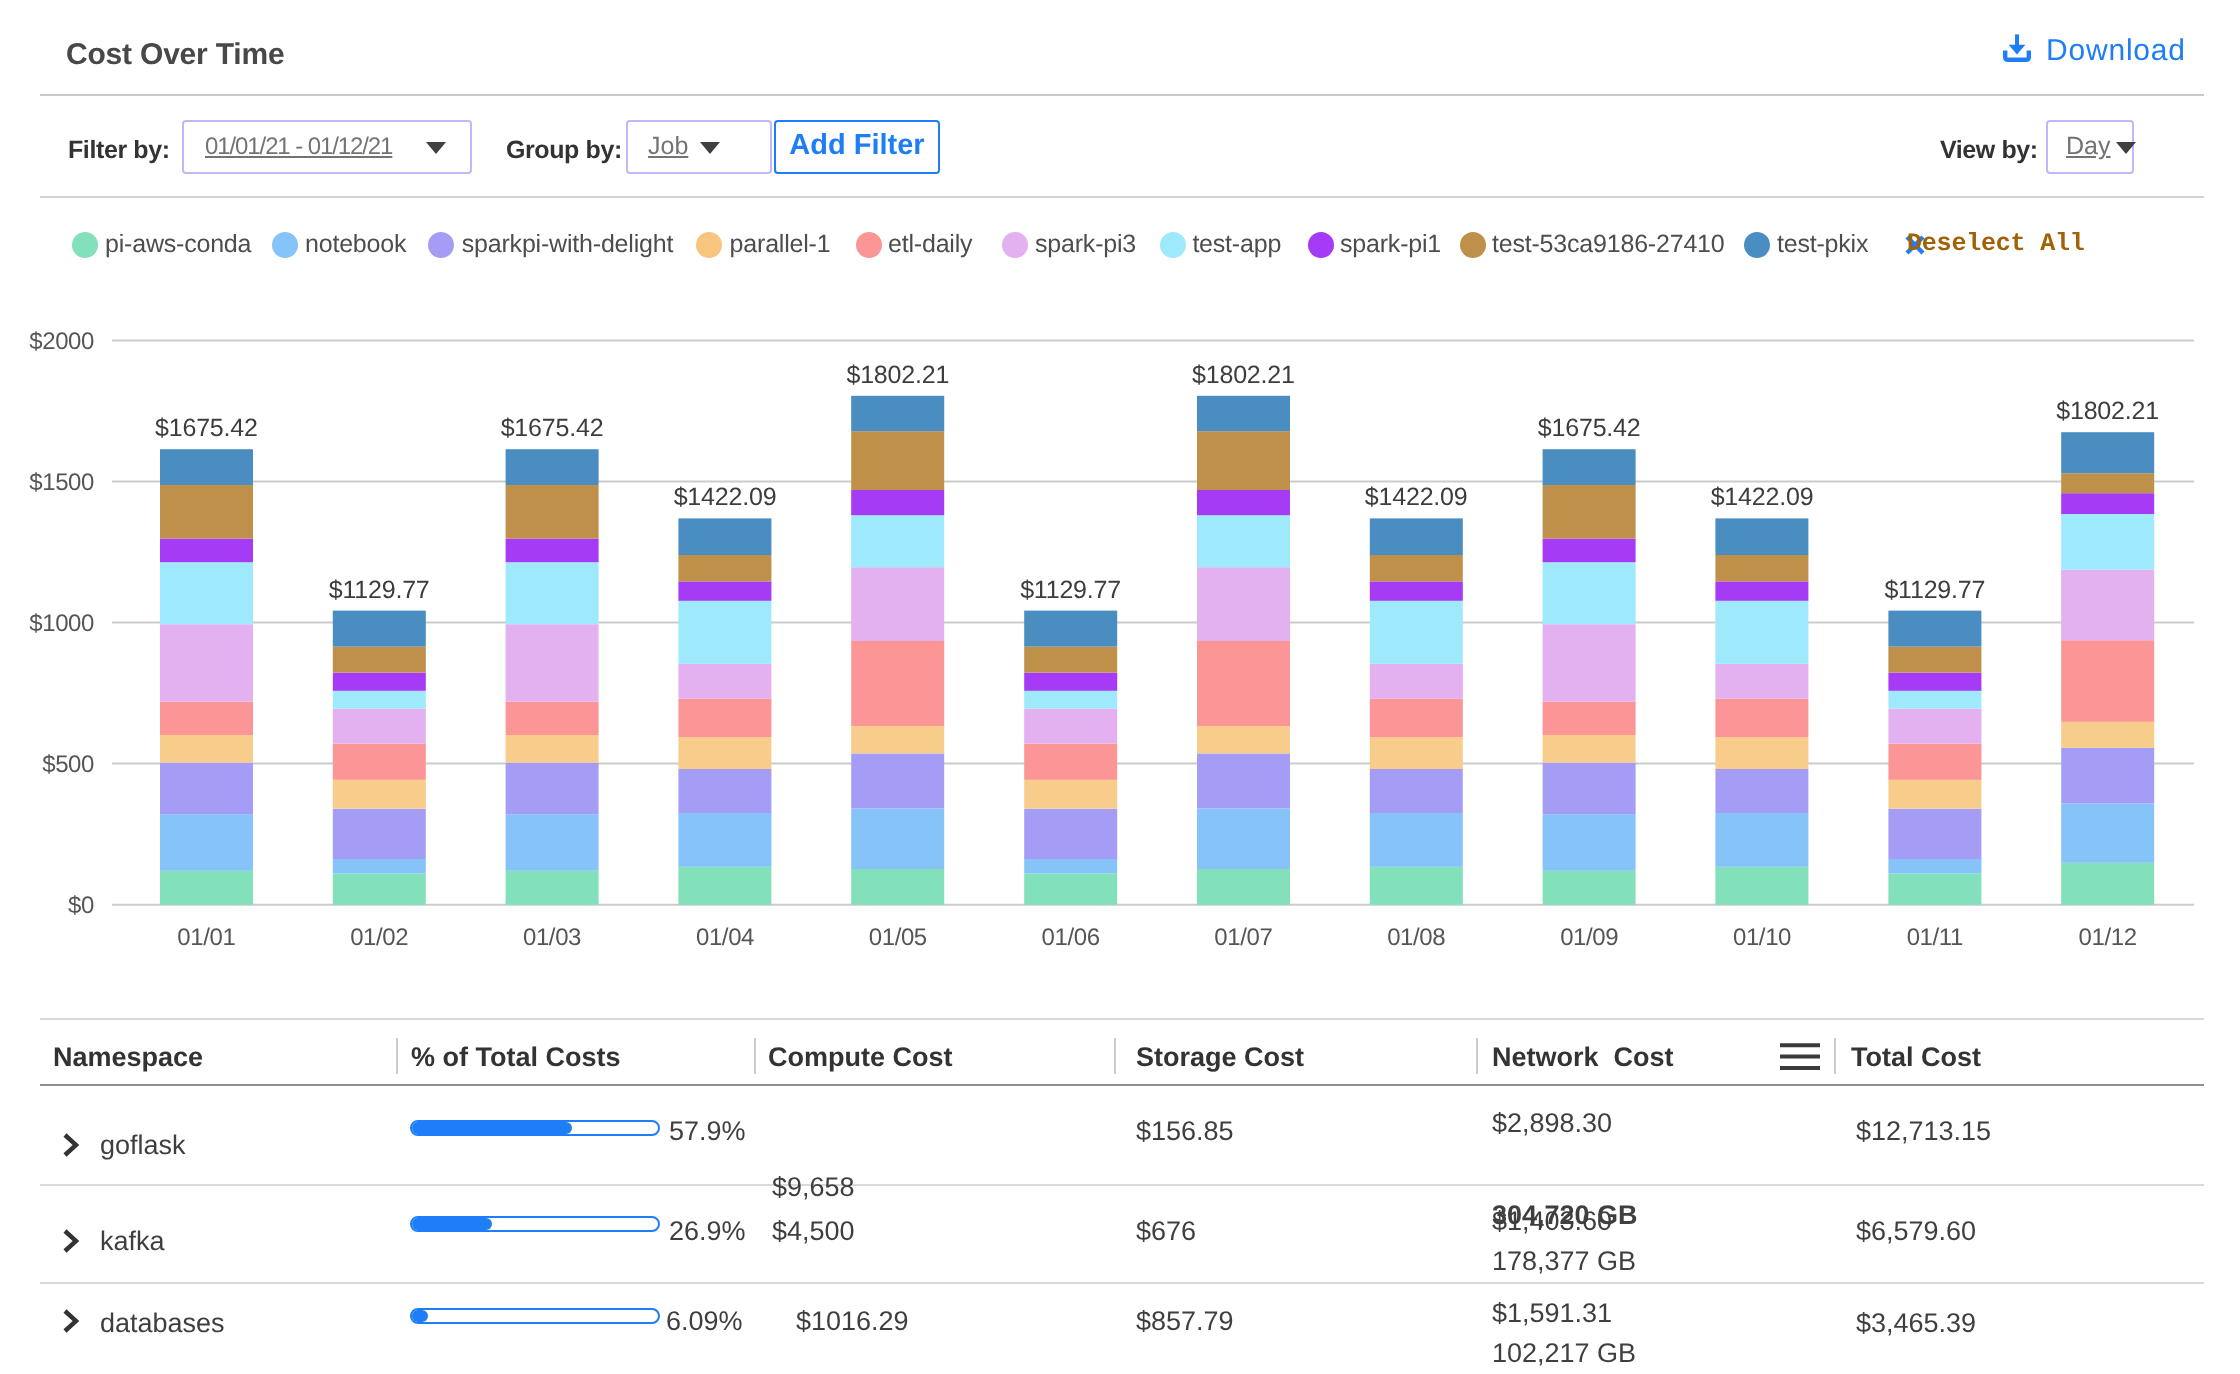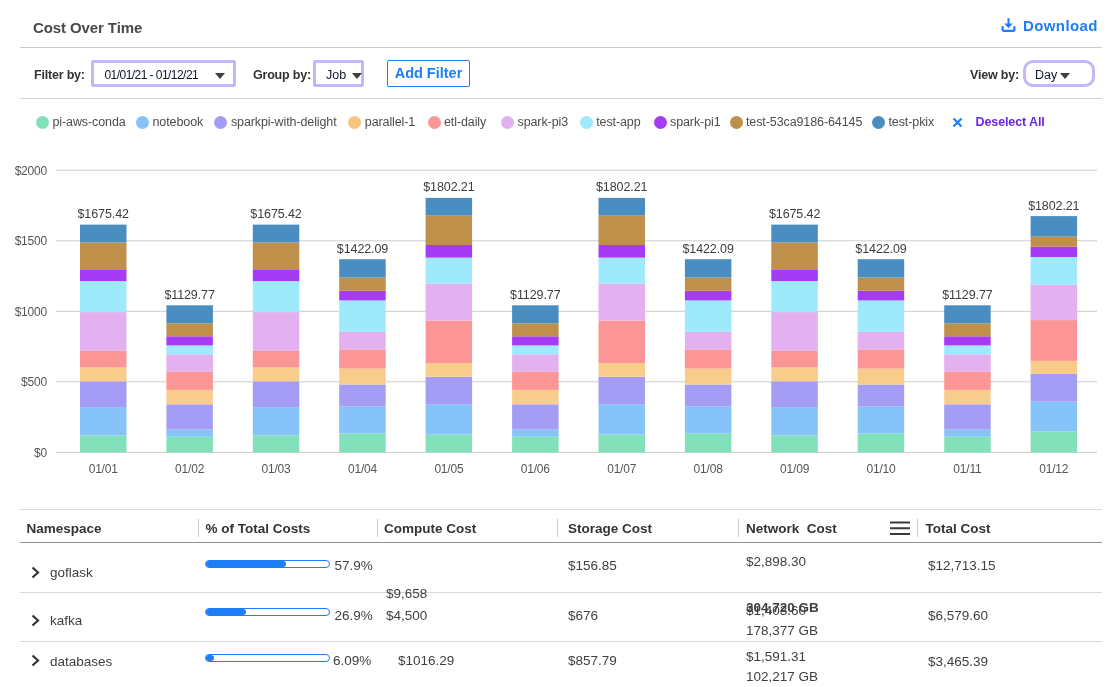--- a/index.html
+++ b/index.html
@@ -2,25 +2,25 @@
 <html><head>
 <meta charset="utf-8">
 <style>
   * { margin:0; padding:0; box-sizing:border-box; }
   html,body { background:#ffffff; }
   body { font-family:"Liberation Sans", sans-serif; width:1120px; height:687px; position:relative; overflow:hidden; color:#333; }
   .abs { position:absolute; }
   .hr { position:absolute; left:20px; width:1082px; height:0; border-top:1px solid #c9c9c9; }
   .title { position:absolute; left:33px; top:19px; font-size:15px; letter-spacing:-0.1px; font-weight:bold; color:#484848; }
   .blue { color:#1e7ef7; }
-  .download { position:absolute; left:1001px; top:17px; font-size:15px; letter-spacing:0.4px; font-weight:bold; color:#1e7ef7; }
+  .download { position:absolute; left:1001px; top:17px; font-size:15px; letter-spacing:0.4px; font-weight:normal; color:#1e7ef7; }
   .download svg { vertical-align:-2px; margin-right:7px; }
   .flabel { position:absolute; font-size:12.5px; letter-spacing:-0.2px; font-weight:bold; color:#333; top:68px; }
-  .selbox { position:absolute; top:60px; height:27px; border:3px solid #c4b5fd; border-radius:2px; background:#fff;
-            font-size:12.5px; color:#0f172a; line-height:25px; }
+  .selbox { position:absolute; top:60px; height:27px; border:1px solid #c4b5fd; border-radius:2px; background:#fff;
+            font-size:12.5px; color:#737373; line-height:25px;text-decoration:underline; }
   .caret { position:absolute; width:0; height:0; border-left:5.7px solid transparent; border-right:5.7px solid transparent; border-top:6.8px solid #3f3f3f; top:10px; }
   .addfilter { position:absolute; left:387px; top:60px; width:83px; height:27px; border:1px solid #1e7ef7; border-radius:2px;
                background:#fff; color:#1e7ef7; font-size:14.5px; font-weight:bold; text-align:center; line-height:25px; }
   .leg { position:absolute; top:115px; height:14px; font-size:12.5px; letter-spacing:-0.1px; color:#4d4d4d; white-space:nowrap; }
   .leg .dot { position:absolute; left:0; top:0.5px; width:13px; height:13px; border-radius:50%; }
   .leg span.t { position:absolute; top:0px; line-height:14px; }
   .chart { position:absolute; left:0; top:150px; }
   .ax { font-size:12px; letter-spacing:-0.2px; fill:#555555; font-family:"Liberation Sans", sans-serif; }
   .val { font-size:12.5px; letter-spacing:-0.1px; fill:#3d3d3d; font-family:"Liberation Sans", sans-serif; }
   
@@ -38,24 +38,24 @@
 <div class="download"><svg width="15" height="15" viewBox="0 0 15 15">
       <rect x="6.5" y="0.2" width="2" height="6.3" fill="#1e7ef7"></rect>
       <polygon points="3.3,5.4 11.7,5.4 7.5,10.2" fill="#1e7ef7"></polygon>
       <path d="M1.6 8.2 L1.6 11.5 Q1.6 12.9 3 12.9 L12 12.9 Q13.4 12.9 13.4 11.5 L13.4 8.2" fill="none" stroke="#1e7ef7" stroke-width="2.2"></path>
     </svg>Download</div>
 <div class="hr" style="top:47px;"></div>
 
 <div class="flabel" style="left:34px;">Filter by:</div>
 <div class="selbox" style="left:91px; width:145px;"><span style="margin-left:10.5px; font-size:12px; letter-spacing:-0.55px;">01/01/21 - 01/12/21</span><span class="caret" style="left:121px;"></span></div>
 <div class="flabel" style="left:253px;text-align:right;">Group by:</div>
-<div class="selbox" style="left:313px; width:51px;"><span style="margin-left:10px;">Job</span><span class="caret" style="left:36px;"></span></div>
+<div class="selbox" style="left:313px; width:73px;"><span style="margin-left:10px;">Job</span><span class="caret" style="left:36px;"></span></div>
 <div class="addfilter">Add Filter</div>
 <div class="flabel" style="left:970px;">View by:</div>
-<div class="selbox" style="left:1023px; width:72px;border-radius:10px;"><span style="margin-left:9px;">Day</span><span class="caret" style="left:34px;"></span></div>
+<div class="selbox" style="left:1023px; width:44px;"><span style="margin-left:9px;">Day</span><span class="caret" style="left:34px;"></span></div>
 <div class="hr" style="top:98px; border-top-color:#d2d2d2;"></div>
 <div class="leg" style="left:36px;">
     <span class="dot" style="background:#82E0BA;"></span>
     <span class="t" style="left:16.5px;">pi-aws-conda</span>
   </div>
 <div class="leg" style="left:136px;">
     <span class="dot" style="background:#85C3F8;"></span>
     <span class="t" style="left:16.5px;">notebook</span>
   </div>
 <div class="leg" style="left:214.4px;">
@@ -77,31 +77,31 @@
 <div class="leg" style="left:579.7px;">
     <span class="dot" style="background:#9EE9FC;"></span>
     <span class="t" style="left:16.5px;">test-app</span>
   </div>
 <div class="leg" style="left:653.5px;">
     <span class="dot" style="background:#A53BF4;"></span>
     <span class="t" style="left:16.5px;">spark-pi1</span>
   </div>
 <div class="leg" style="left:729.5px;">
     <span class="dot" style="background:#BE9049;"></span>
-    <span class="t" style="left:16.5px;">test-53ca9186-64145</span>
+    <span class="t" style="left:16.5px;">test-53ca9186-27410</span>
   </div>
 <div class="leg" style="left:872px;">
     <span class="dot" style="background:#4A8EC1;"></span>
     <span class="t" style="left:16.5px;">test-pkix</span>
   </div>
 <div class="leg blue" style="left:951.5px; font-weight:bold;">
     <svg width="11" height="11" viewBox="0 0 11 11" style="position:absolute;top:1.5px;left:0;">
       <path d="M1.5 1.5 L9.5 9.5 M9.5 1.5 L1.5 9.5" stroke="#1e7ef7" stroke-width="2.2"></path>
     </svg>
-    <span class="t" style="left:24px; color:#6d28d9; font-size:12.5px;">Deselect All</span>
+    <span class="t" style="left:2px; color:#a16207; font-size:12.5px;font-family:Liberation Mono, monospace;">Deselect All</span>
   </div>
 <svg class="chart" width="1120" height="340" viewBox="0 0 1120 340">
 <line x1="56" y1="20.2" x2="1097" y2="20.2" stroke="#cccccc" stroke-width="1"></line>
 <text x="47" y="24.5" text-anchor="end" class="ax">$2000</text>
 <line x1="56" y1="90.8" x2="1097" y2="90.8" stroke="#cccccc" stroke-width="1"></line>
 <text x="47" y="95.0" text-anchor="end" class="ax">$1500</text>
 <line x1="56" y1="161.3" x2="1097" y2="161.3" stroke="#cccccc" stroke-width="1"></line>
 <text x="47" y="165.6" text-anchor="end" class="ax">$1000</text>
 <line x1="56" y1="231.8" x2="1097" y2="231.8" stroke="#cccccc" stroke-width="1"></line>
 <text x="47" y="236.2" text-anchor="end" class="ax">$500</text>

